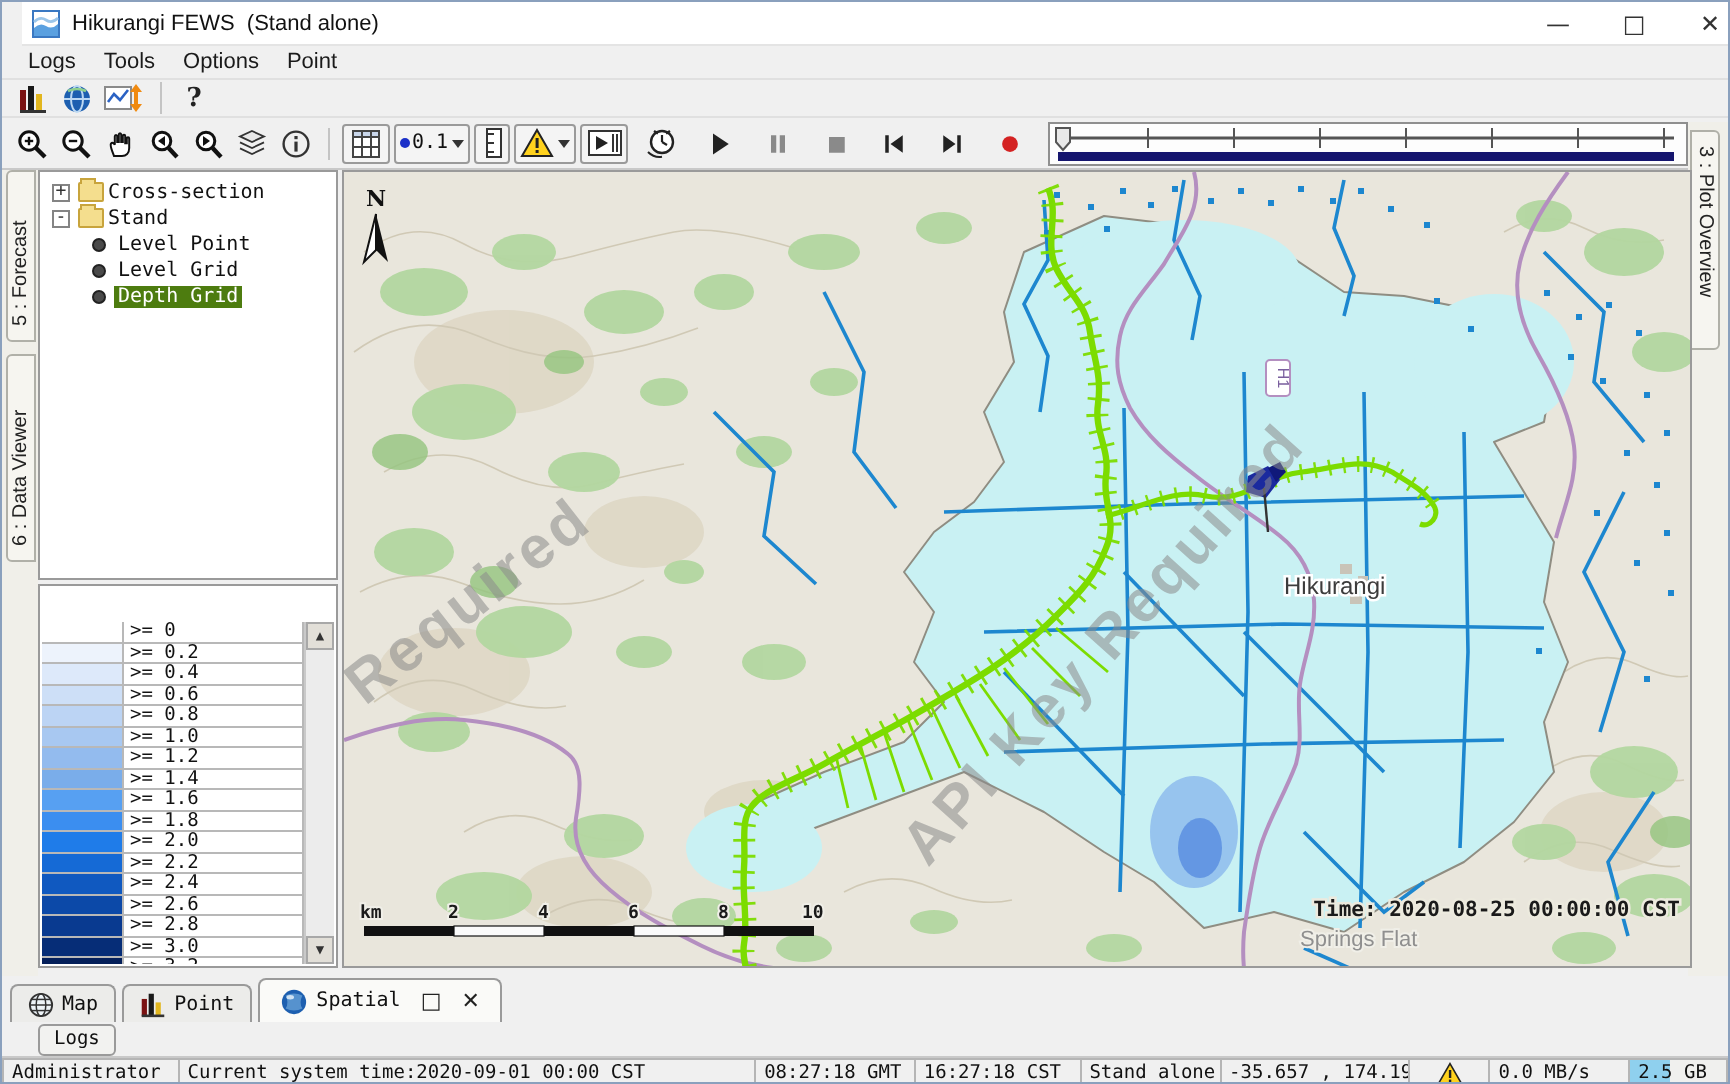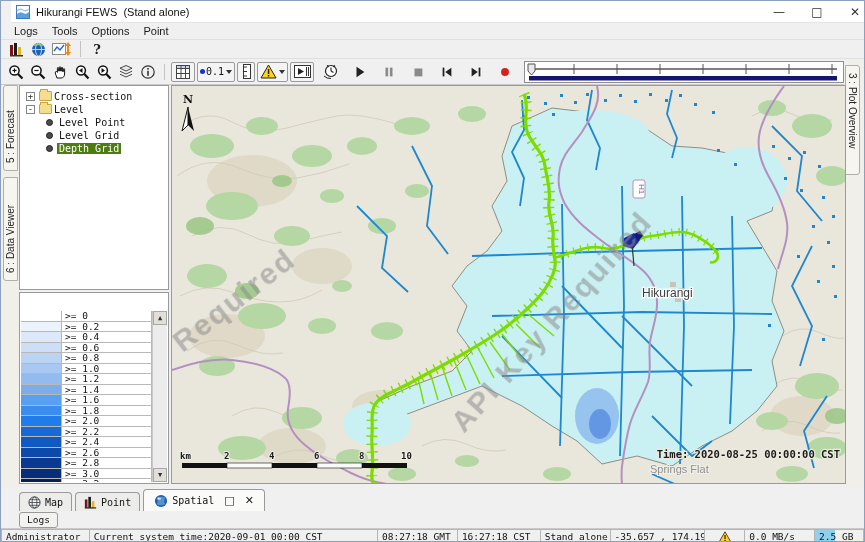--- a/index.html
+++ b/index.html
@@ -52,21 +52,21 @@
   .legend-body{position:absolute;left:1px;right:16px;top:18px;bottom:1px;overflow:hidden;}
   .lrow{display:flex;height:10.5px;}
   .lsw{width:40px;border-bottom:1px solid #b8b8b8;flex:0 0 auto;}
   .llabel{flex:1;border:1px solid #b8b8b8;border-top:none;background:#fff;padding-left:3px;line-height:9px;}
   .legend-sb{position:absolute;right:1px;top:18px;bottom:1px;width:15px;background:#ececec;border-left:1px solid #c9c9c9;}
   .sb-btn{position:absolute;left:0;width:14px;height:14px;background:#e2dfd8;border:1px solid #a8a8a8;display:flex;align-items:center;justify-content:center;font-size:7px;color:#333;}
   
   .map-panel{position:absolute;left:170px;top:84px;width:675px;height:399px;border:1px solid #9a9a9a;background:#e9e6dc;overflow:hidden;}
   .map-panel svg{display:block;}
   
-  .bottom-tabs{position:absolute;left:18px;top:487px;height:23px;display:flex;align-items:flex-end;gap:3px;}
+  .bottom-tabs{position:absolute;left:4px;top:487px;height:23px;display:flex;align-items:flex-end;gap:3px;}
   .btab{display:flex;align-items:center;gap:4px;border:1px solid #9a9a9a;border-bottom:none;background:#ececea;border-radius:4px 4px 0 0;height:19px;padding:0 8px;font-size:10px;font-family:"DejaVu Sans Mono",monospace;color:#111;}
   .btab.active{background:#fafaf8;height:22px;padding:0 10px;}
   .btab .mini{font-size:11px;color:#222;margin-left:6px;font-weight:bold;font-family:"DejaVu Sans",sans-serif;}
   .logs-row{position:absolute;left:18px;top:511px;height:16px;display:flex;}
   .logs-btn{border:1px solid #9a9a9a;border-radius:3px;background:#f2f2f0;font-size:9.5px;font-family:"DejaVu Sans Mono",monospace;color:#111;padding:1px 7px;}
   
   .statusbar{position:absolute;left:0;top:527px;width:100%;height:15px;display:flex;background:#f0f0f0;border-top:1px solid #c9c9c9;font-family:"DejaVu Sans Mono",monospace;font-size:9.5px;color:#111;}
   .seg{border:1px solid #b5b5b5;border-right:none;display:flex;align-items:center;padding:0 4px;white-space:nowrap;overflow:hidden;height:15px;}
   .seg:last-child{border-right:1px solid #b5b5b5;}
   .seg.mem{background:linear-gradient(to right,#8fd0ee 0 42%,#f0f0ee 42%);}
@@ -286,21 +286,21 @@
 
   <div class="tree-panel">
     <div class="trow">
       <span class="expander">+</span>
       <span class="folder"></span>
       <span class="tlabel">Cross-section</span>
     </div>
     <div class="trow">
       <span class="expander">-</span>
       <span class="folder"></span>
-      <span class="tlabel">Level</span>
+      <span class="tlabel">Stand</span>
     </div>
     <div class="trow child">
       <span class="bullet"></span>
       <span class="tlabel">Level Point</span>
     </div>
     <div class="trow child">
       <span class="bullet"></span>
       <span class="tlabel">Level Grid</span>
     </div>
     <div class="trow child">

